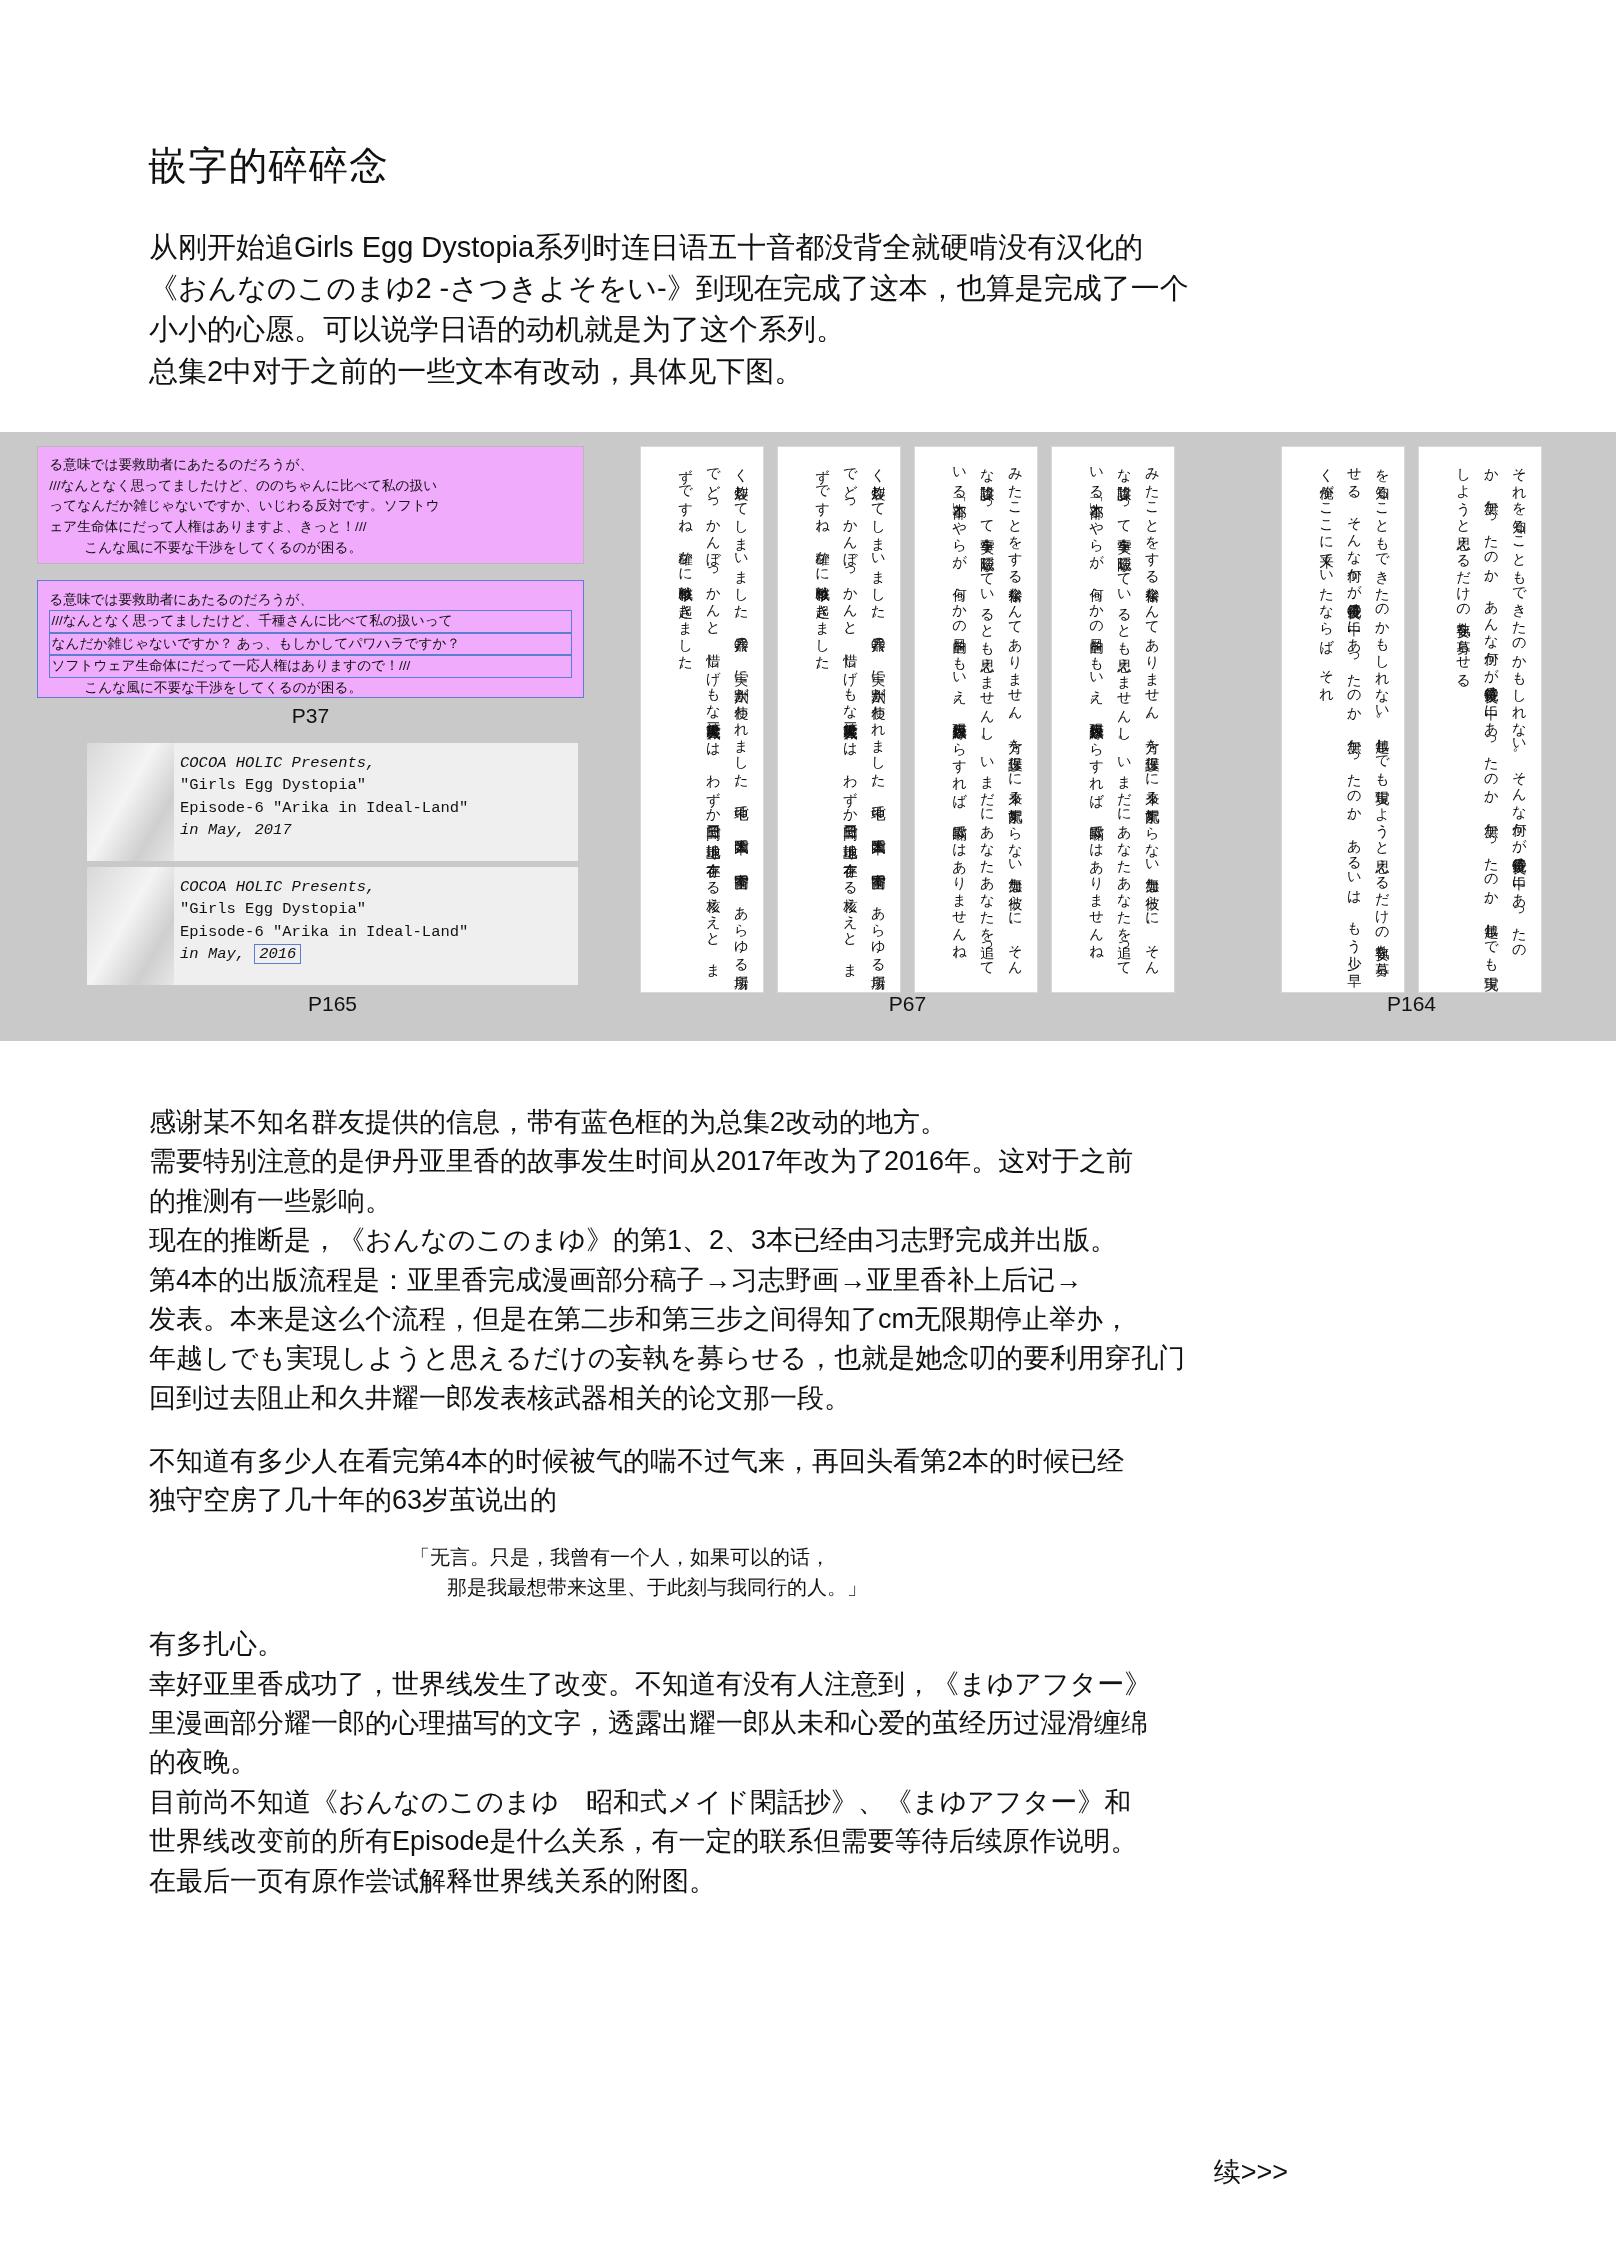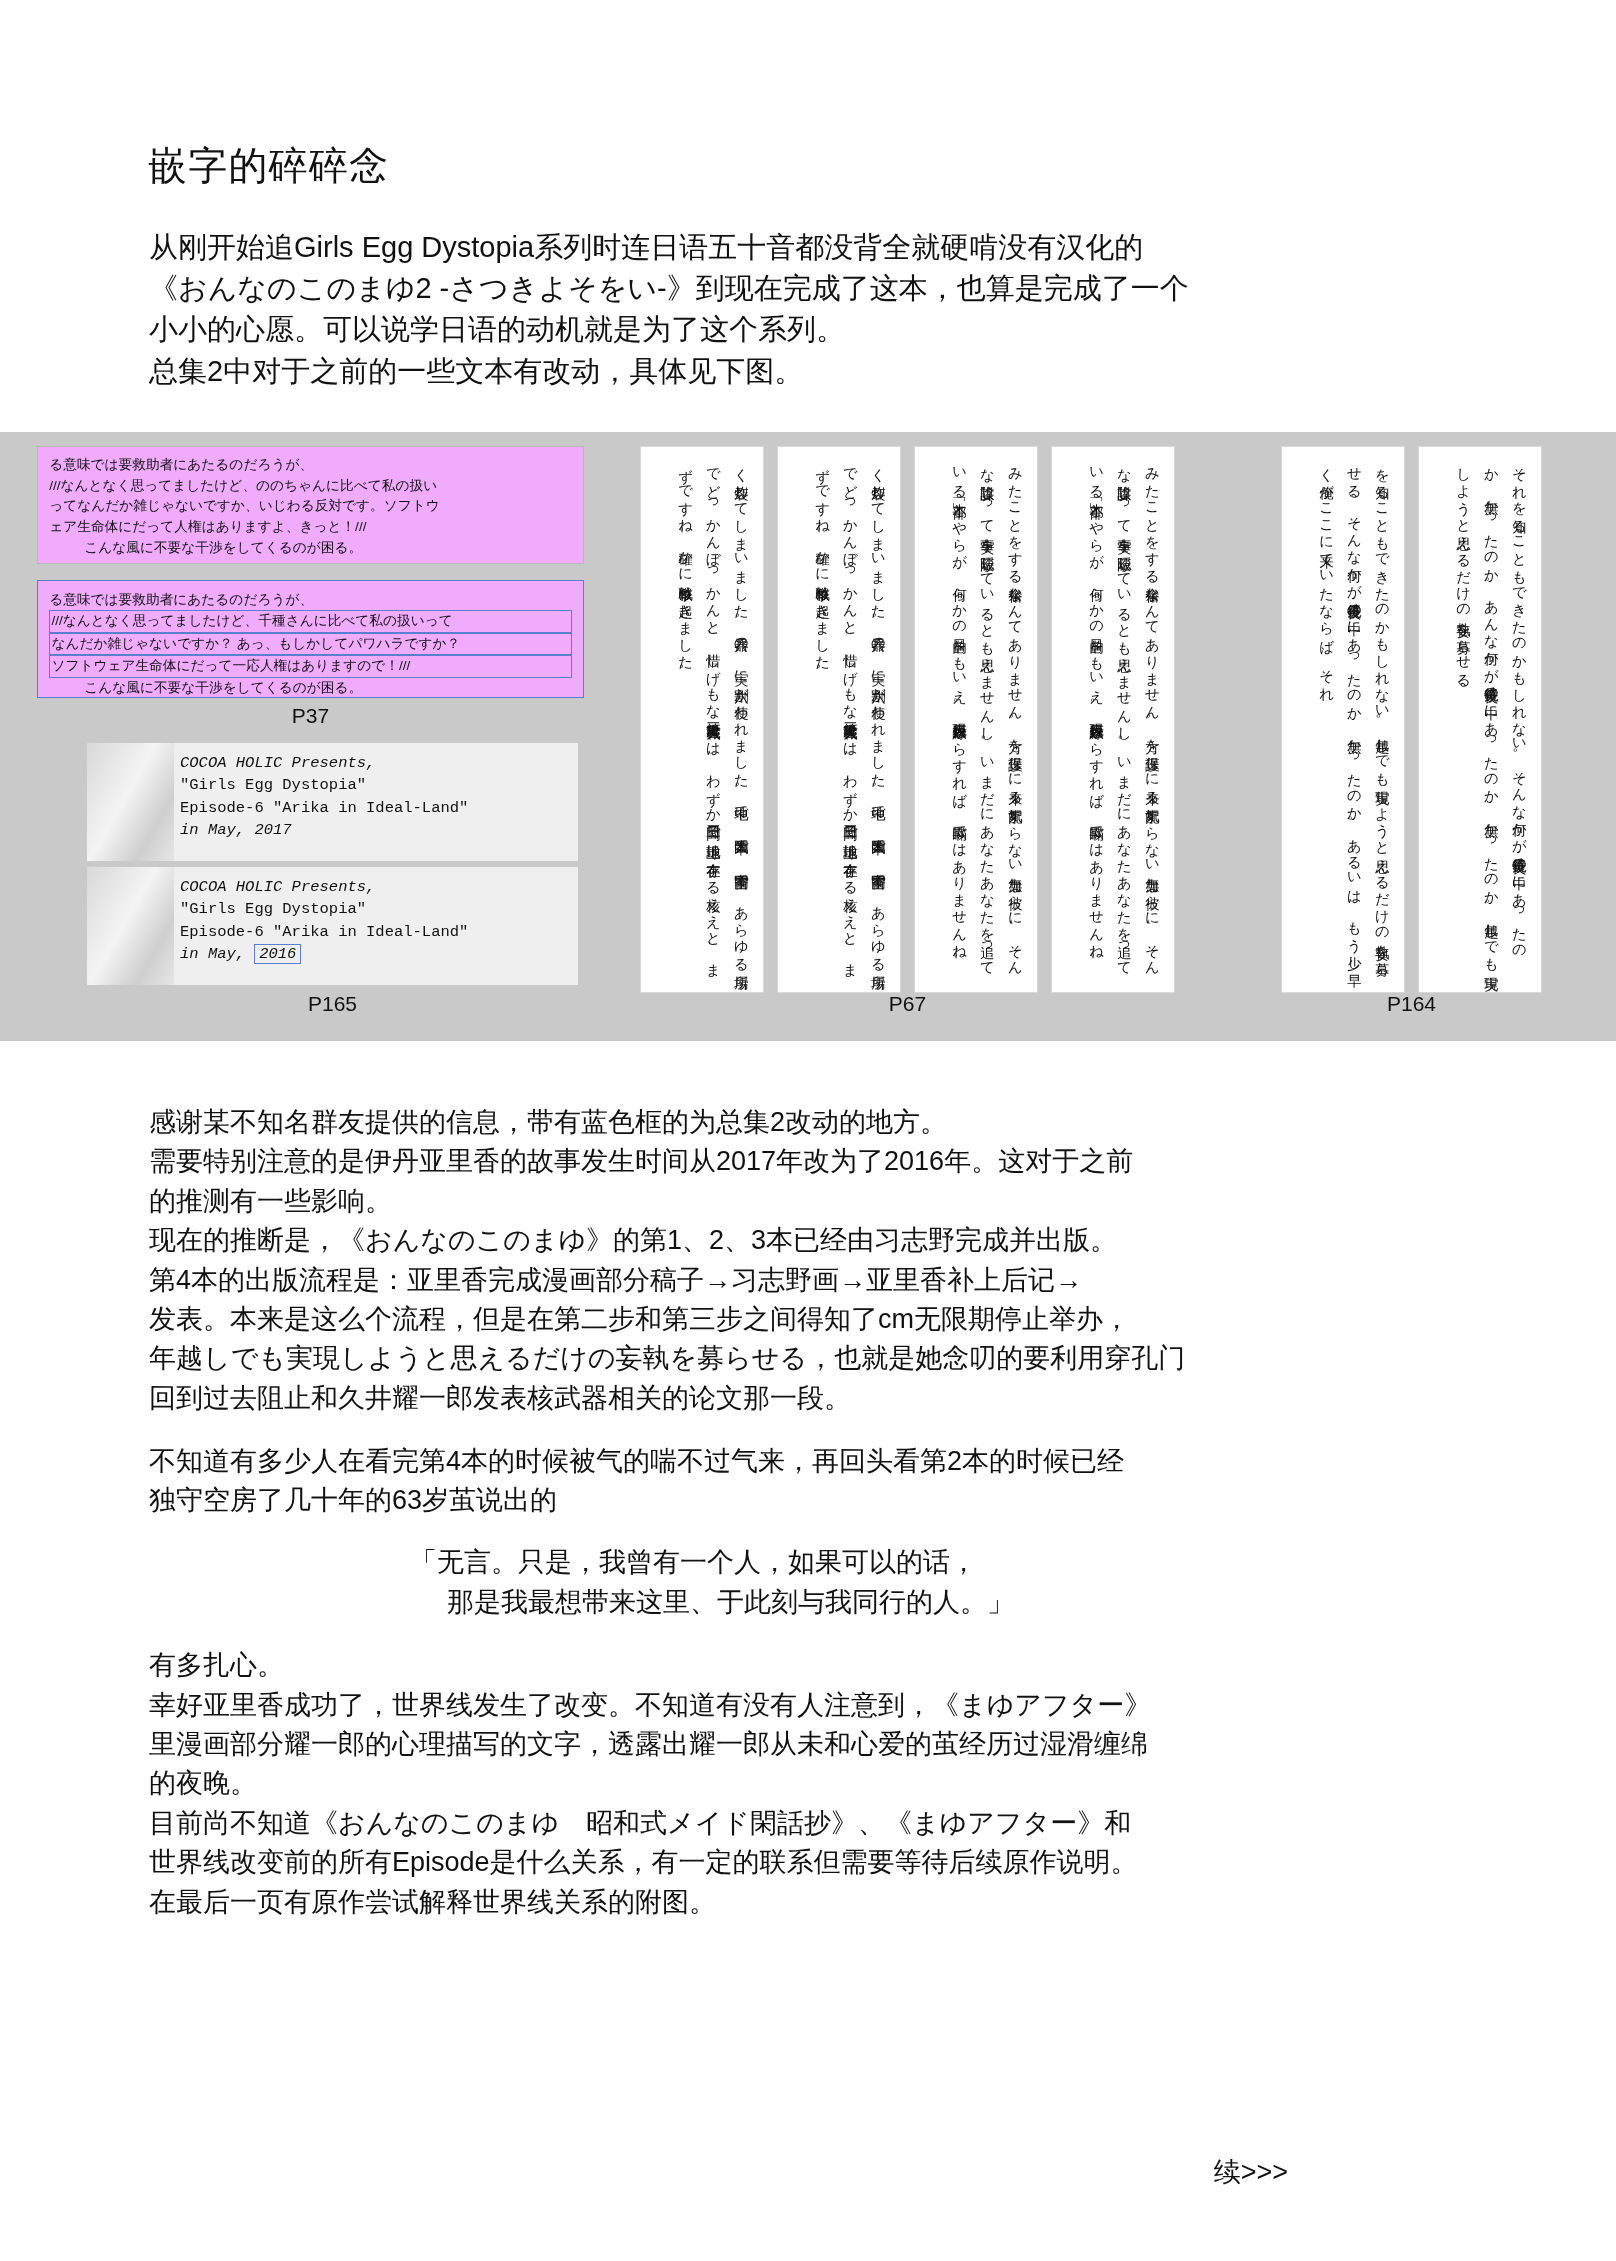--- a/index.html
+++ b/index.html
@@ -124,21 +124,21 @@
     width: 1386px;
     font-size: 27px;
     line-height: 1.46;
     color: #111;
   }
   .body-text p { margin: 0; }
   .body-text .gap { height: 23.6px; }
   .quote {
     margin: 21px 0 0 0;
     padding-left: 261px;
-    font-size: 27px;
+    font-size: 20px;
     line-height: 1.5;
   }
   .quote .l2 { display: block; padding-left: 37px; }
   .footer {
     position: absolute;
     right: 149px;
     top: 2114px;
     font-size: 27px;
     color: #111;
   }

